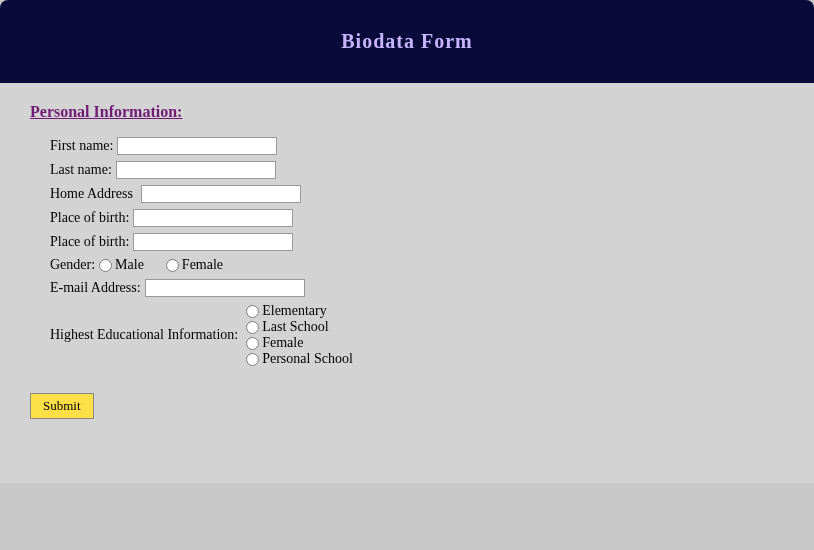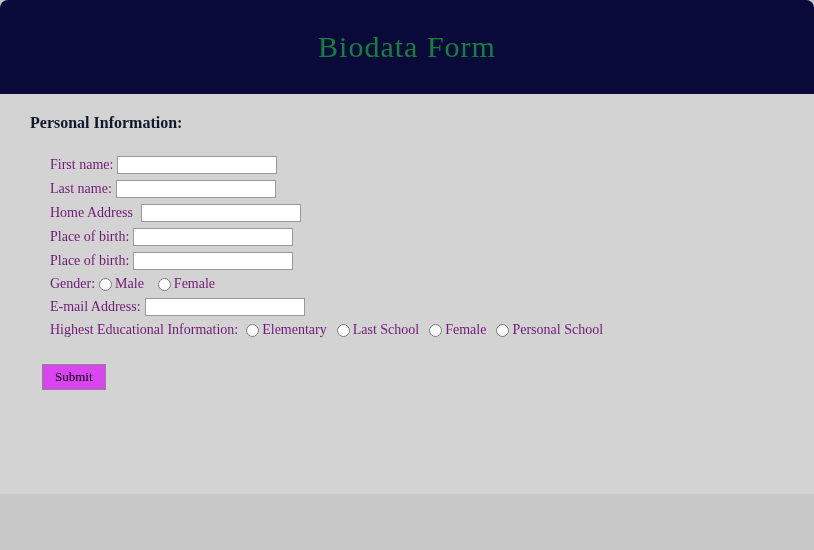--- a/index.html
+++ b/index.html
@@ -18,53 +18,54 @@
 
     .header {
       background: #0a0a3a;
       border-radius: 8px 8px 0 0;
       padding: 30px 20px;
       text-align: center;
       margin: 0;
     }
 
     .header h1 {
-      color: #15803d;
-      font-size: 30px;
-      font-weight: normal;
+      color: #c4b5fd;
+      font-size: 20px;
+      font-weight: bold;
       letter-spacing: 1px;
     }
 
     .content {
       background: #d3d3d3;
       padding: 20px 30px 30px 30px;
       min-height: 400px;
     }
 
     .section-title {
       font-size: 16px;
       font-weight: bold;
-      margin-bottom: 24px;
-      color: #0f172a;
+      margin-bottom: 16px;
+      color: #701a75;
+      text-decoration: underline;
     }
 
     ul.form-list {
       list-style-type: disc;
       padding-left: 20px;
     }
 
     ul.form-list li {
       margin-bottom: 6px;
       display: flex;
       align-items: center;
       flex-wrap: wrap;
     }
 
     ul.form-list li label {
-      color: #701a75;
+      color: #000000;
       margin-right: 4px;
       white-space: nowrap;
     }
 
     ul.form-list li input[type="text"] {
       border: 1px solid #999;
       background: #ffffff;
       height: 18px;
       width: 160px;
       font-size: 13px;
@@ -72,52 +73,52 @@
     }
 
     ul.form-list li input[type="text"].wide {
       width: 160px;
     }
 
     .radio-group {
       display: flex;
       align-items: center;
       flex-wrap: wrap;
-      gap: 4px;
+      gap: 12px;
     }
 
     .radio-group label {
       margin-right: 4px;
     }
 
     .radio-option {
       display: flex;
       align-items: center;
       margin-right: 6px;
     }
 
     .radio-option input[type="radio"] {
       margin-right: 3px;
     }
 
     .education-row {
       display: flex;
       align-items: flex-start;
       flex-wrap: wrap;
+      flex-direction: column;
     }
 
     .submit-btn {
       margin-top: 20px;
       padding: 4px 12px;
       font-size: 13px;
-      background: #d946ef;
+      background: #fde047;
       border: 1px solid #888;
       cursor: pointer;
       font-family: Georgia, serif;
-      margin-left: 12px;
     }
   </style>
 </head>
 <body>
 
 <div class="header">
   <h1>Biodata Form</h1>
 </div>
 
 <div class="content">

